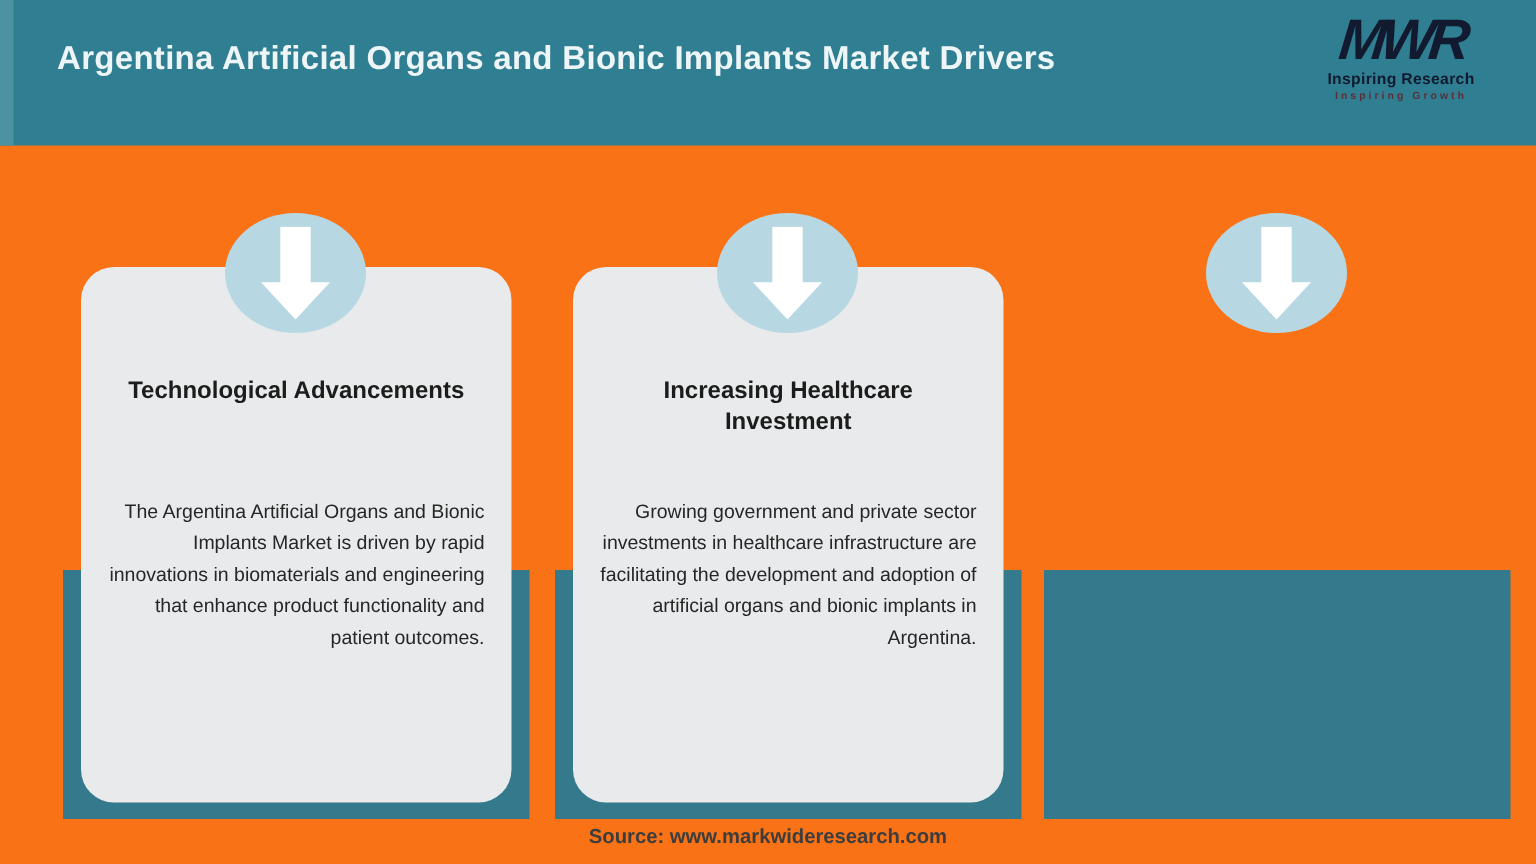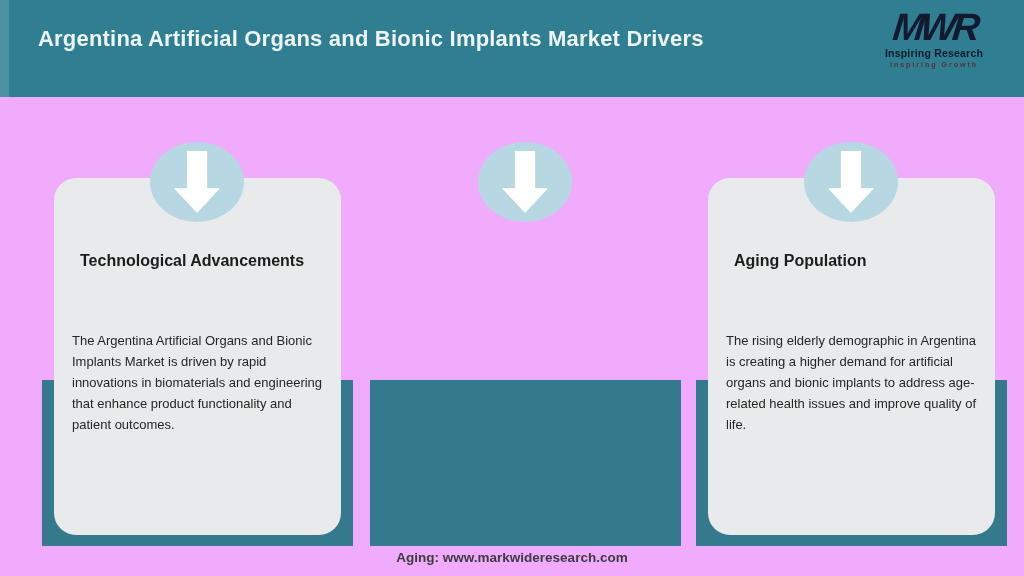--- a/index.html
+++ b/index.html
@@ -2,21 +2,21 @@
 <html><head>
 <meta charset="utf-8">
 <style>
   * { margin: 0; padding: 0; box-sizing: border-box; }
   html, body { background: #ffffff; }
   body { font-family: "Liberation Sans", sans-serif; }
   .stage {
     position: relative;
     width: 1024px;
     height: 576px;
-    background: #f0abfc;
+    background: #f97316;
     overflow: hidden;
   }
 
   
   .header {
     position: absolute;
     top: 0; left: 0;
     width: 1024px; height: 97px;
     background: #2F7E92;
   }
@@ -93,28 +93,28 @@
     padding: 0 18px;
   }
   .card-title {
     margin: 72px auto 0;
     max-width: 235px;
     height: 64px;
     font-size: 16px;
     line-height: 21px;
     font-weight: bold;
     color: #1C1C1C;
-    text-align: left;
+    text-align: center;
   }
   .card-body {
     margin-top: 16px;
     font-size: 13px;
     line-height: 21px;
     color: #262626;
-    text-align: left;
+    text-align: right;
   }
   .circle {
     position: absolute;
     left: 108px; top: 0;
     width: 94px; height: 80px;
     border-radius: 50%;
     background: #B7D8E3;
     z-index: 3;
   }
   .arrow-down {
@@ -162,31 +162,31 @@
       <div class="card-title">Technological Advancements</div>
       <div class="card-body">The Argentina Artificial Organs and Bionic Implants Market is driven by rapid innovations in biomaterials and engineering that enhance product functionality and patient outcomes.</div>
     </div>
     <div class="circle">
       <div class="arrow-down"></div>
     </div>
   </div>
 
   <div class="group group-2">
     <div class="backdrop"></div>
+    <div class="card">
+      <div class="card-title">Increasing Healthcare Investment</div>
+      <div class="card-body">Growing government and private sector investments in healthcare infrastructure are facilitating the development and adoption of artificial organs and bionic implants in Argentina.</div>
+    </div>
     <div class="circle">
       <div class="arrow-down"></div>
     </div>
   </div>
 
   <div class="group group-3">
     <div class="backdrop"></div>
-    <div class="card">
-      <div class="card-title">Aging Population</div>
-      <div class="card-body">The rising elderly demographic in Argentina is creating a higher demand for artificial organs and bionic implants to address age-related health issues and improve quality of life.</div>
-    </div>
     <div class="circle">
       <div class="arrow-down"></div>
     </div>
   </div>
 
-  <div class="footer-source">Aging: www.markwideresearch.com</div>
+  <div class="footer-source">Source: www.markwideresearch.com</div>
 
 </div>
 
 </body></html>

